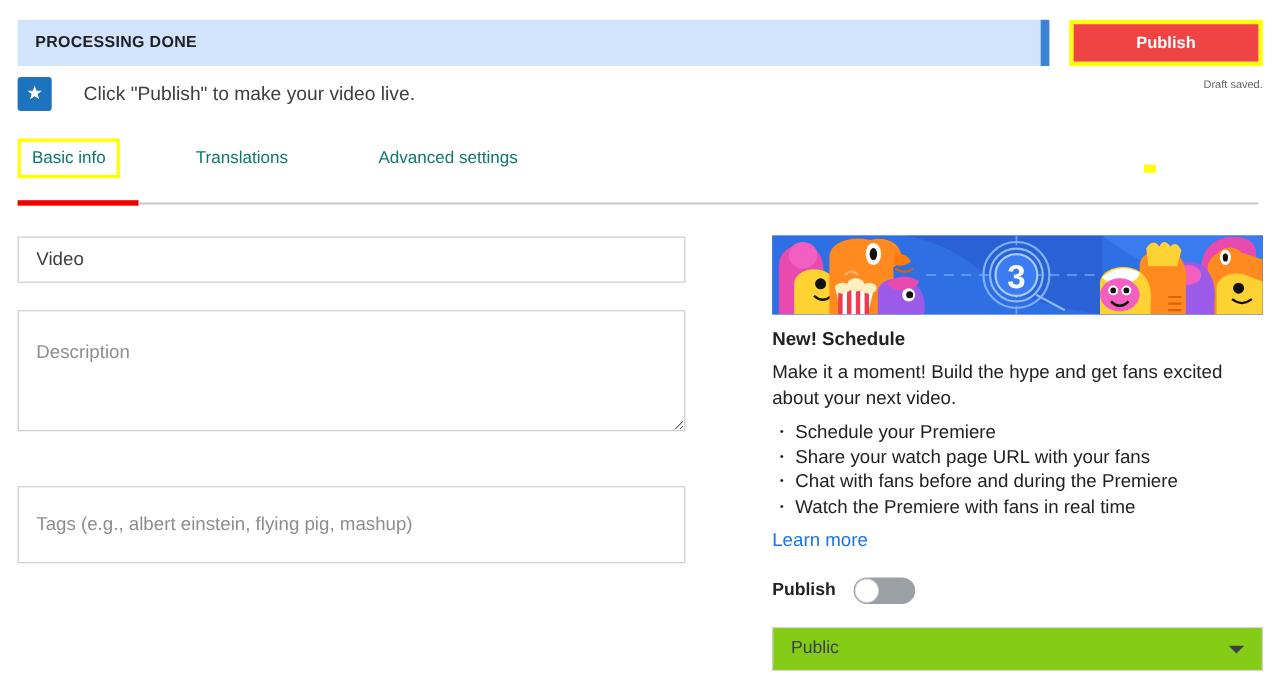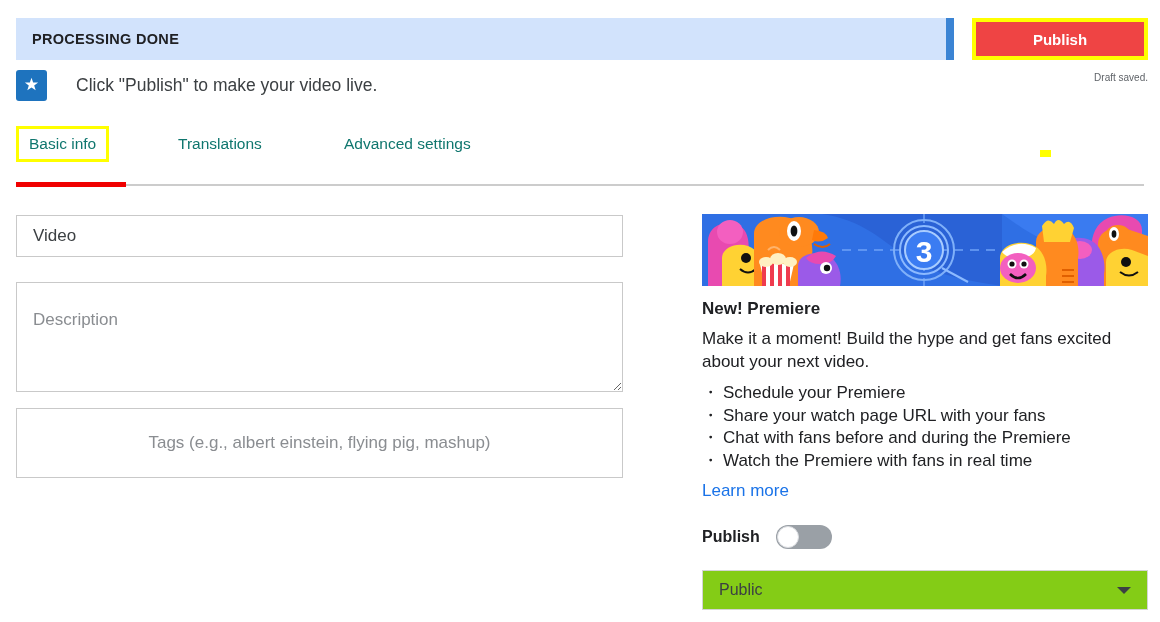--- a/index.html
+++ b/index.html
@@ -164,23 +164,22 @@
   }
   .desc-field {
     height: 110px;
     margin-top: 25px;
     padding: 26px 16px;
     resize: vertical;
     line-height: 1.35;
   }
   .tags-field {
     height: 70px;
-    margin-top: 16px;
+    margin-top: 50px;
     padding: 0 16px;
-    text-align: center;
   }
   .field::placeholder { color: #8a8d91; opacity: 1; }
 
   
   .promo-col {
     position: absolute;
     left: 702px; top: 214px;
     width: 446px;
   }
   .promo-banner {
@@ -383,21 +382,21 @@
         <path d="M308 60 q8 8 16 0" stroke="#101010" stroke-width="2.5" fill="none"></path>
         <path d="M404 72 L404 48 C404 38 418 32 430 36 L446 42 L446 72 Z" fill="#ffd233"></path>
         <circle cx="424" cy="48" r="5" fill="#101010"></circle>
         <path d="M418 58 q9 7 18 0" stroke="#101010" stroke-width="2" fill="none"></path>
         <path d="M360 56 l12 0 M360 62 l12 0 M360 68 l12 0" stroke="#e05f00" stroke-width="2"></path>
         <path d="M18 34 q10 -2 18 2" stroke="#6fa3f7" stroke-width="1.5" fill="none" opacity="0"></path>
       </g>
     </svg>
   </div>
 
-  <div class="promo-title">New! Premiere</div>
+  <div class="promo-title">New! Schedule</div>
   <div class="promo-desc">Make it a moment! Build the hype and get fans excited about your next video.</div>
 
   <ul class="promo-list">
     <li><span class="bullet">・</span><span>Schedule your Premiere</span></li>
     <li><span class="bullet">・</span><span>Share your watch page URL with your fans</span></li>
     <li><span class="bullet">・</span><span>Chat with fans before and during the Premiere</span></li>
     <li><span class="bullet">・</span><span>Watch the Premiere with fans in real time</span></li>
   </ul>
 
   <a class="promo-link">Learn more</a>

